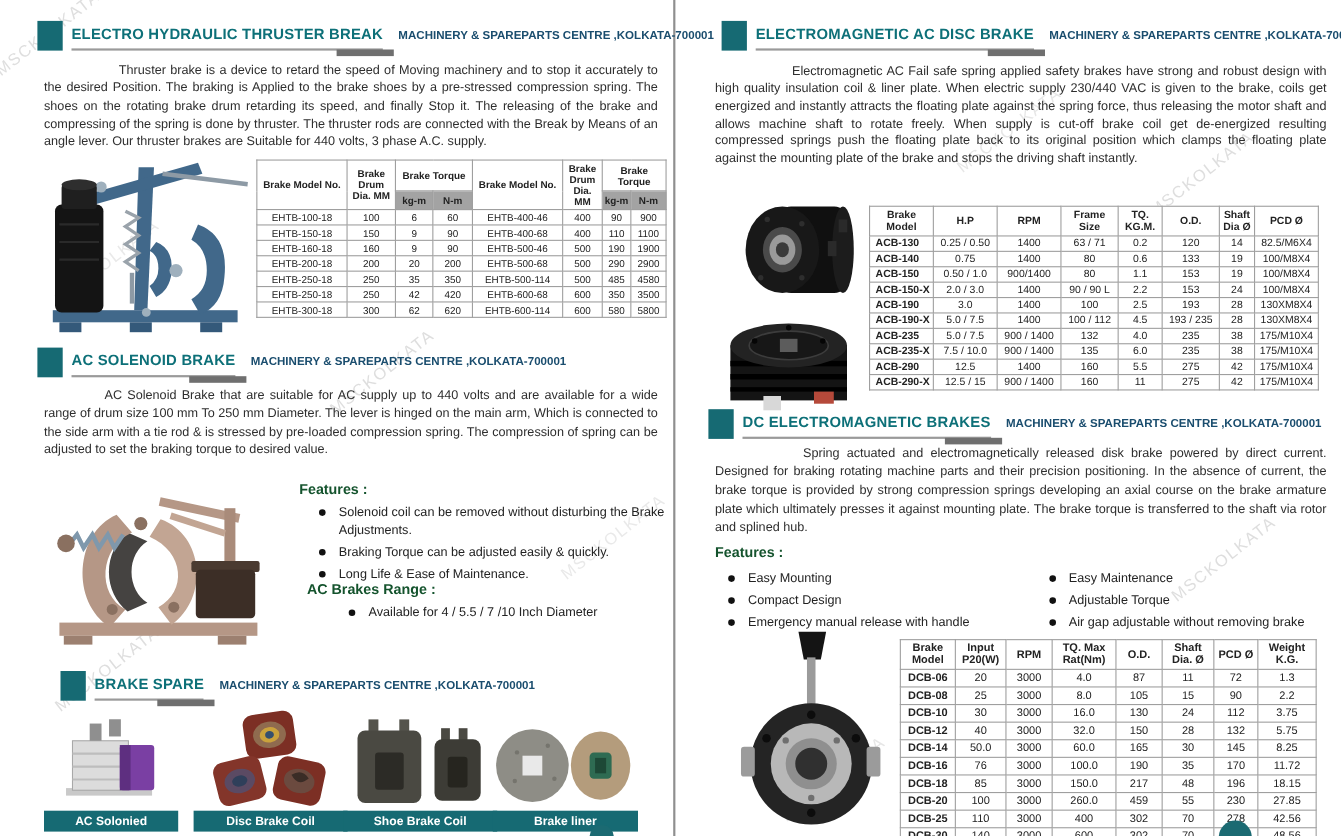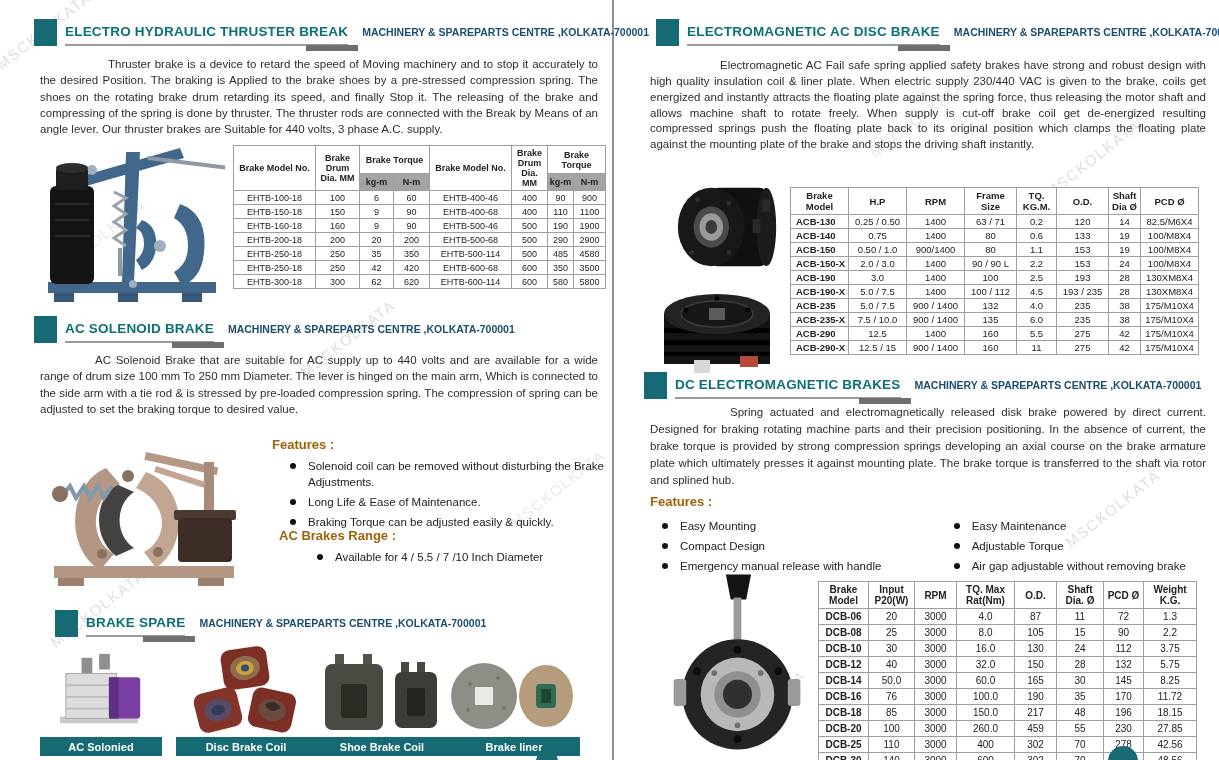--- a/index.html
+++ b/index.html
@@ -21,21 +21,21 @@
   .t1 td{padding:1.5px 1px;}
   .t1 .sub{background:#a3a3a3;}
   .t2{position:absolute;left:790px;top:187px;width:408px;font-size:9.5px;}
   .t2 th{font-weight:bold;padding:2px 1px;}
   .t2 td{padding:1px 1px;}
   .t2 td:first-child{font-weight:bold;text-align:left;padding-left:5px;}
   .t3{position:absolute;left:818px;top:581px;width:378px;font-size:10px;}
   .t3 th{font-weight:bold;padding:2px 1px;}
   .t3 td{padding:2px 1px;}
   .t3 td:first-child{font-weight:bold;}
-  .feat-head{font-size:13px;font-weight:bold;color:#a16207;}
+  .feat-head{font-size:13px;font-weight:bold;color:#14532d;}
   ul.feat{margin:6px 0 0 0;padding:0 0 0 14px;list-style:none;}
   ul.feat li{position:relative;padding-left:22px;font-size:11.5px;line-height:1.4;margin-bottom:4px;color:#222;}
   ul.feat li::before{content:"";position:absolute;left:4px;top:5px;width:6px;height:6px;border-radius:50%;background:#111;}
   .img-box{position:absolute;}
   .label-box{position:absolute;height:19px;background:#166a73;color:#fff;font-size:11px;font-weight:bold;display:flex;align-items:center;justify-content:center;}
   .dot-circle{position:absolute;border-radius:50%;background:#1b6a72;}
   .abs{position:absolute;}
 </style>
 </head>
 <body>
@@ -221,22 +221,22 @@
       <circle cx="100" cy="44" r="6" fill="#8a7060"></circle>
       <circle cx="130" cy="120" r="5" fill="#8a7060"></circle>
       <circle cx="74" cy="122" r="5" fill="#8a7060"></circle>
     </svg>
   </div>
 
   <div class="abs" style="left:272px;top:437px;width:335px;">
     <div class="feat-head">Features :</div>
     <ul class="feat">
         <li>Solenoid coil can be removed without disturbing the Brake Adjustments.</li>
+        <li>Braking Torque can be adjusted easily &amp; quickly.</li>
         <li>Long Life &amp; Ease of Maintenance.</li>
-        <li>Braking Torque can be adjusted easily &amp; quickly.</li>
       </ul>
   </div>
 
   <div class="abs" style="left:279px;top:528px;width:335px;">
     <div class="feat-head">AC Brakes Range :</div>
     <ul class="feat" style="padding-left:34px;">
         <li>Available for 4 / 5.5 / 7 /10 Inch Diameter</li>
       </ul>
   </div>
 

